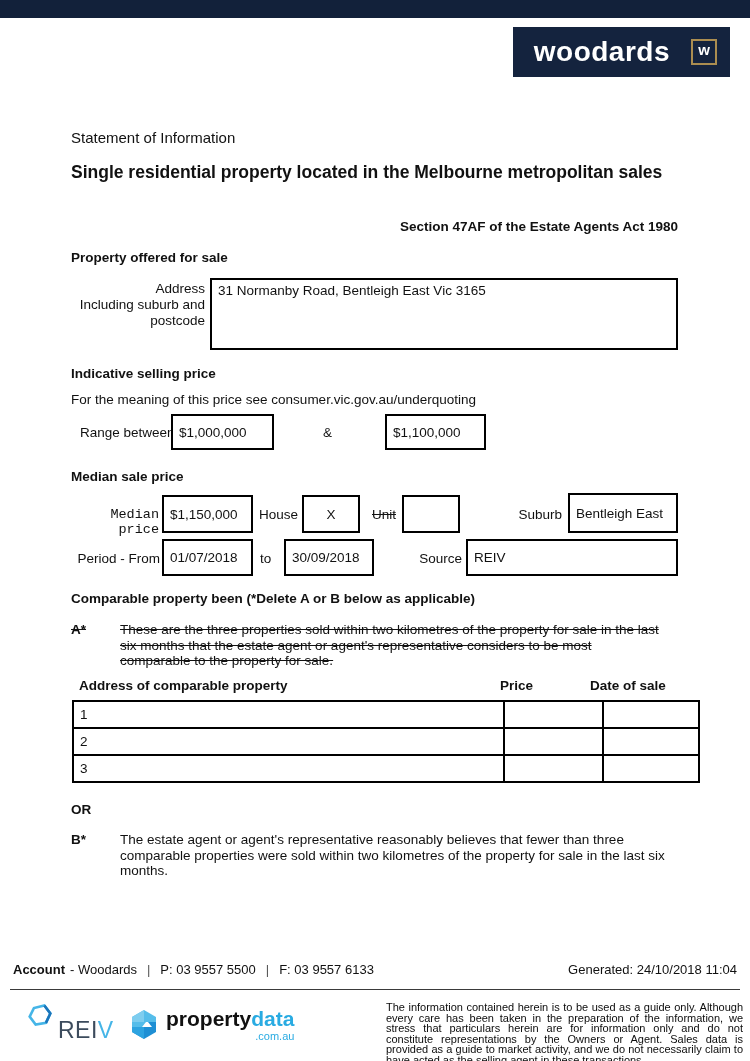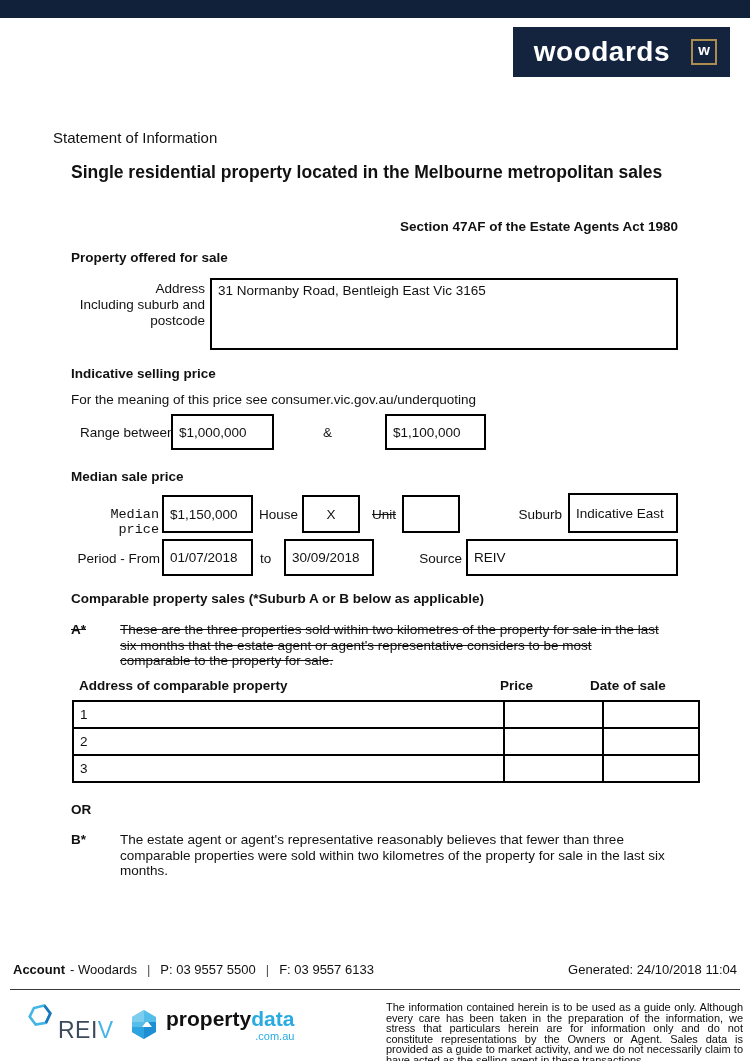--- a/index.html
+++ b/index.html
@@ -9,21 +9,21 @@
   }
   .abs{position:absolute;}
   
   .topbar{left:0;top:0;width:750px;height:18px;background:#12213a;}
   .logobox{left:513px;top:27px;width:217px;height:50px;background:#14233e;
     display:flex;align-items:center;justify-content:flex-end;padding-right:13px;box-sizing:border-box;gap:21px;}
   .logotext{color:#fff;font-size:28px;font-weight:600;letter-spacing:.5px;line-height:1;}
   .logomark{width:22px;height:22px;border:2.5px solid #ab8d50;display:flex;align-items:flex-start;justify-content:center;}
   .logomark span{color:#fff;font-weight:bold;font-size:15px;line-height:17px;}
   
-  .stmt{left:53px;top:129px;font-size:15px;}
+  .stmt{left:71px;top:129px;font-size:15px;}
   .title{left:71px;top:161px;width:600px;font-size:17.5px;font-weight:bold;line-height:22px;}
   .secref{left:71px;top:219px;width:607px;text-align:right;font-size:13.5px;font-weight:bold;}
   .h-bold{font-size:13.5px;font-weight:bold;}
   .txt{font-size:13.5px;}
   
   .fbox{border:2px solid #000;box-sizing:border-box;font-size:13.5px;background:#fff;}
   .fbox .val{padding:3px 6px;display:block;}
   .vcenter{display:flex;align-items:center;padding-left:6px;box-sizing:border-box;}
   .lbl-r{text-align:right;font-size:13.5px;}
   .strike{text-decoration:line-through;}
@@ -89,37 +89,37 @@
     <span>$1,150,000</span>
   </div>
 <div class="abs lbl-r" style="left:238px;top:507px;width:60px;">House</div>
 <div class="abs fbox" style="left:302px;top:495px;width:58px;height:38px;display:flex;align-items:center;justify-content:center;">
     <span>X</span>
   </div>
 <div class="abs txt strike" style="left:372px;top:507px;">Unit</div>
 <div class="abs fbox" style="left:402px;top:495px;width:58px;height:38px;"><span></span></div>
 <div class="abs lbl-r" style="left:498px;top:507px;width:64px;">Suburb</div>
 <div class="abs fbox vcenter" style="left:568px;top:493px;width:110px;height:40px;">
-    <span>Indicative East</span>
+    <span>Bentleigh East</span>
   </div>
 
 <div class="abs lbl-r" style="left:68px;top:551px;width:92px;">Period - From</div>
 <div class="abs fbox vcenter" style="left:162px;top:539px;width:91px;height:37px;">
     <span>01/07/2018</span>
   </div>
 <div class="abs txt" style="left:260px;top:551px;">to</div>
 <div class="abs fbox vcenter" style="left:284px;top:539px;width:90px;height:37px;">
     <span>30/09/2018</span>
   </div>
 <div class="abs lbl-r" style="left:400px;top:551px;width:62px;">Source</div>
 <div class="abs fbox vcenter" style="left:466px;top:539px;width:212px;height:37px;">
     <span>REIV</span>
   </div>
 
-<div class="abs h-bold" style="left:71px;top:591px;">Comparable property sales (*Suburb A or B below as applicable)</div>
+<div class="abs h-bold" style="left:71px;top:591px;">Comparable property been (*Delete A or B below as applicable)</div>
 <div class="abs h-bold strike" style="left:71px;top:622px;">A*</div>
 <div class="abs txt strike" style="left:120px;top:622px;width:543px;line-height:15.5px;">These are the three properties sold within two kilometres of the property for sale in the last six months that the estate agent or agent's representative considers to be most comparable to the property for sale.</div>
 
 <div class="abs h-bold" style="left:79px;top:678px;">Address of comparable property</div>
 <div class="abs h-bold" style="left:500px;top:678px;">Price</div>
 <div class="abs h-bold" style="left:590px;top:678px;">Date of sale</div>
 
 <table class="abs ctable" style="left:72px;top:700px;width:606px;">
   <tbody>
       <tr>

